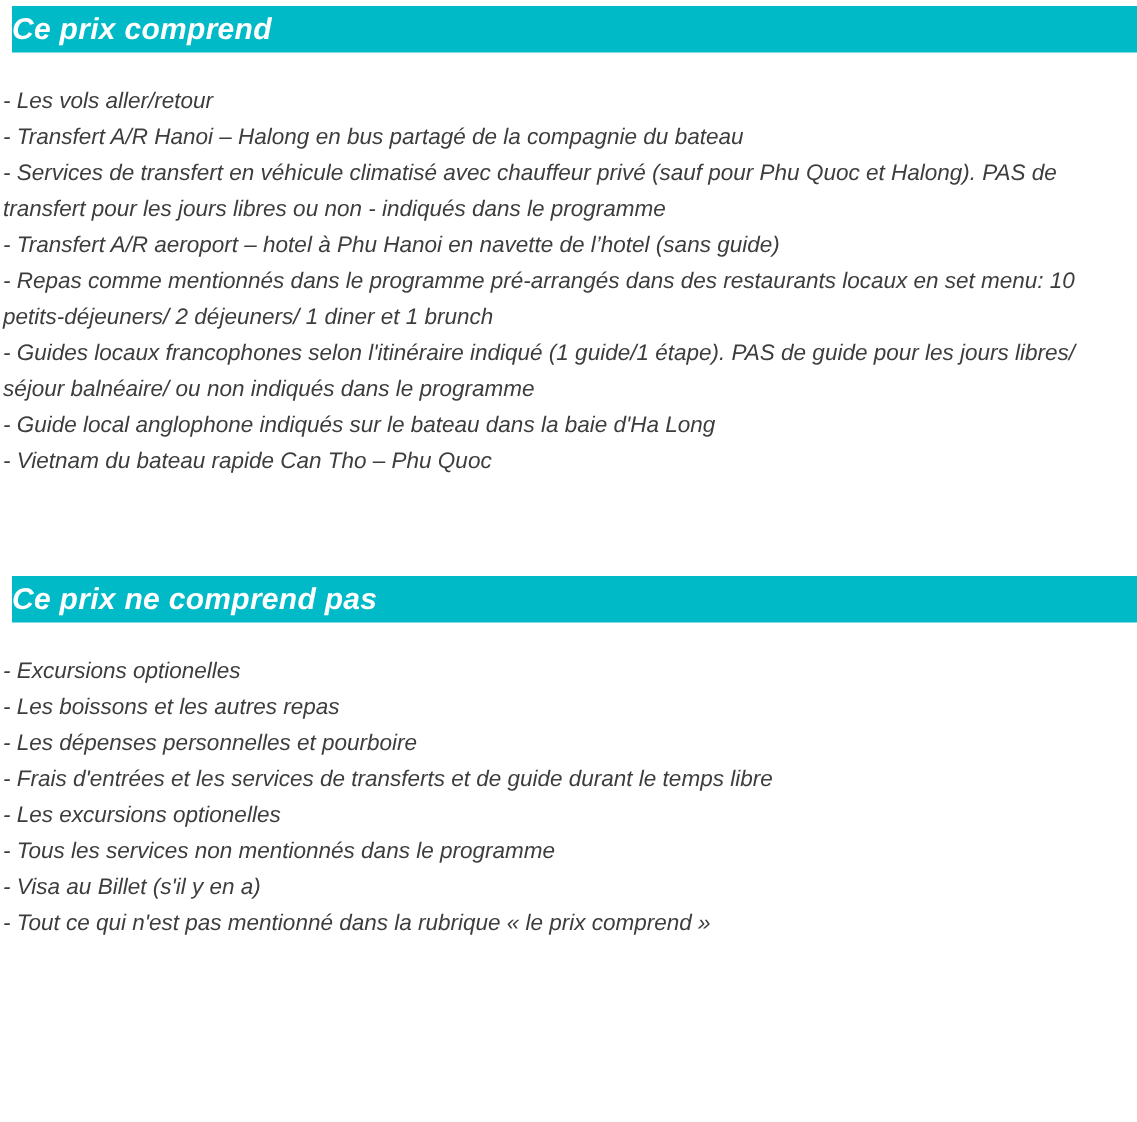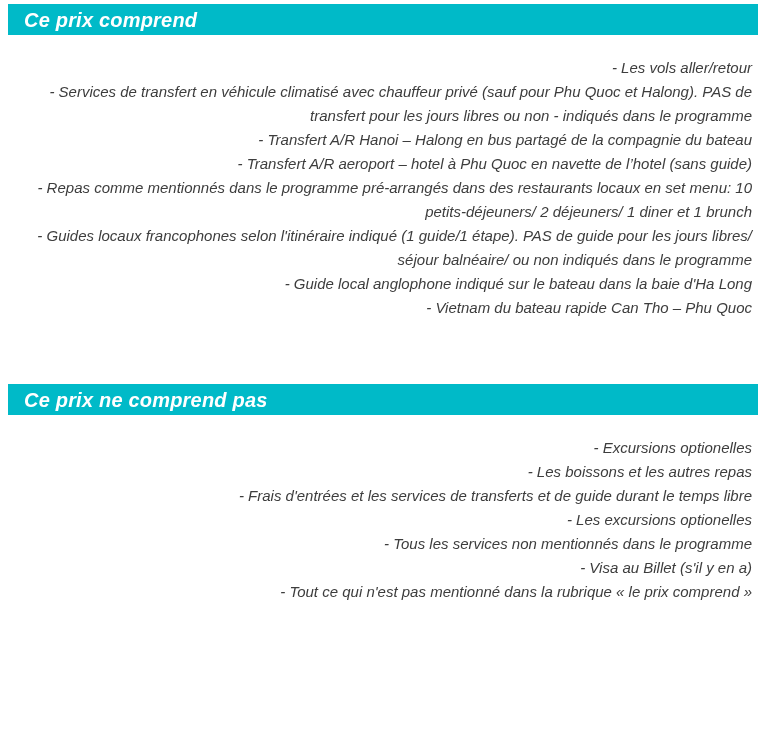--- a/index.html
+++ b/index.html
@@ -17,35 +17,33 @@
     width: 758px;
     box-sizing: border-box;
     padding-top: 4px;
   }
   .section-header {
     background: var(--accent, #00bac8);
     height: 31px;
     margin-left: 8px;
     display: flex;
     align-items: center;
-    padding-left: 16px;
     box-sizing: border-box;
   }
   .section-title {
     margin: 0;
     color: #ffffff;
     font-size: 20px;
     font-weight: bold;
     font-style: italic;
     line-height: 1;
     letter-spacing: 0.2px;
   }
   .section-items {
     padding: 21px 6px 0 2px;
-    text-align: right;
   }
   .list-item {
     margin: 0;
     font-size: 15px;
     font-style: italic;
     line-height: 24px;
     color: var(--text, #3d3d3d);
   }
   .section-gap {
     margin-top: 64px;
@@ -55,37 +53,38 @@
 <body>
 
 <div class="page">
 
   <section>
     <div class="section-header">
       <h2 class="section-title">Ce prix comprend</h2>
     </div>
     <div class="section-items">
         <p class="list-item">- Les vols aller/retour</p>
+        <p class="list-item">- Transfert A/R Hanoi – Halong en bus partagé de la compagnie du bateau</p>
         <p class="list-item">- Services de transfert en véhicule climatisé avec chauffeur privé (sauf pour Phu Quoc et Halong). PAS de transfert pour les jours libres ou non - indiqués dans le programme</p>
-        <p class="list-item">- Transfert A/R Hanoi – Halong en bus partagé de la compagnie du bateau</p>
-        <p class="list-item">- Transfert A/R aeroport – hotel à Phu Quoc en navette de l’hotel (sans guide)</p>
+        <p class="list-item">- Transfert A/R aeroport – hotel à Phu Hanoi en navette de l’hotel (sans guide)</p>
         <p class="list-item">- Repas comme mentionnés dans le programme pré-arrangés dans des restaurants locaux en set menu: 10 petits-déjeuners/ 2 déjeuners/ 1 diner et 1 brunch</p>
         <p class="list-item">- Guides locaux francophones selon l'itinéraire indiqué (1 guide/1 étape). PAS de guide pour les jours libres/ séjour balnéaire/ ou non indiqués dans le programme</p>
-        <p class="list-item">- Guide local anglophone indiqué sur le bateau dans la baie d'Ha Long</p>
+        <p class="list-item">- Guide local anglophone indiqués sur le bateau dans la baie d'Ha Long</p>
         <p class="list-item">- Vietnam du bateau rapide Can Tho – Phu Quoc</p>
       </div>
   </section>
 
   <section class="section-gap">
     <div class="section-header">
       <h2 class="section-title">Ce prix ne comprend pas</h2>
     </div>
     <div class="section-items">
         <p class="list-item">- Excursions optionelles</p>
         <p class="list-item">- Les boissons et les autres repas</p>
+        <p class="list-item">- Les dépenses personnelles et pourboire</p>
         <p class="list-item">- Frais d'entrées et les services de transferts et de guide durant le temps libre</p>
         <p class="list-item">- Les excursions optionelles</p>
         <p class="list-item">- Tous les services non mentionnés dans le programme</p>
         <p class="list-item">- Visa au Billet (s'il y en a)</p>
         <p class="list-item">- Tout ce qui n'est pas mentionné dans la rubrique « le prix comprend »</p>
       </div>
   </section>
 
 </div>
 

